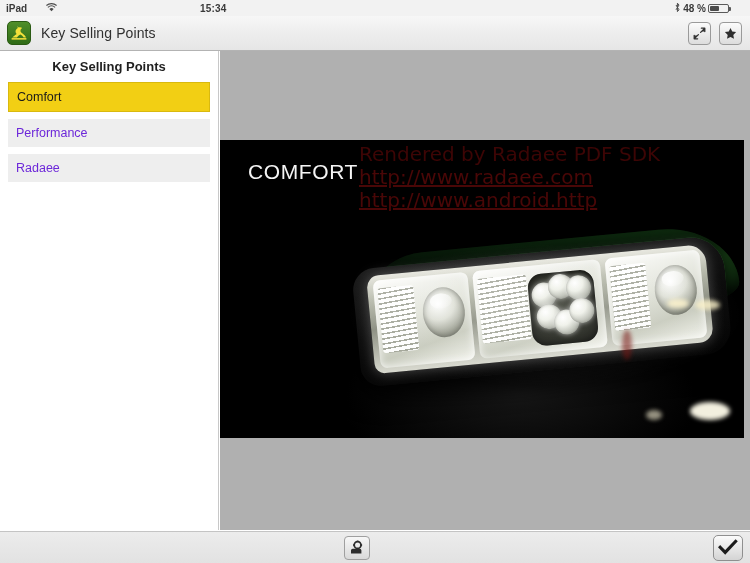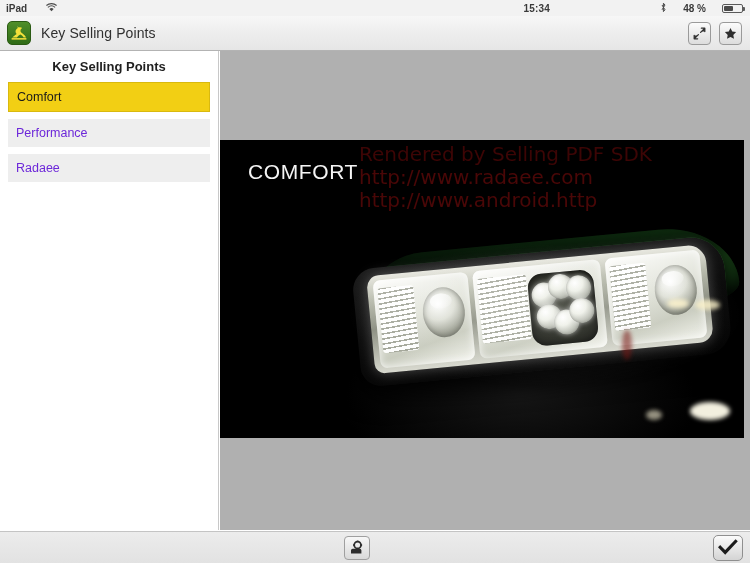--- a/index.html
+++ b/index.html
@@ -31,28 +31,28 @@
     color: #3a3a3a;
     font-weight: bold;
   }
   .sb-left {
     display: flex; align-items: center; gap: 19px;
     padding-left: 6px;
     width: 200px;
   }
   .sb-center {
     flex: 1;
-    text-align: right;
+    text-align: left;
     letter-spacing: 0.2px;
   }
   .sb-right {
     display: flex; align-items: center; justify-content: flex-end;
-    gap: 16px;
+    gap: 2px;
     width: 200px;
-    padding-right: 7px;
+    padding-right: 21px;
   }
   .wifi-icon { display:block; }
   .bt-icon { display:block; }
   .battery {
     position: relative;
     width: 21px; height: 9px;
     border: 1px solid #5a5a5a;
     border-radius: 2px;
     background: #f2f2f2;
   }
@@ -179,20 +179,21 @@
     position: absolute;
     left: 139px; top: 3px;
     font-size: 20px;
     line-height: 23px;
     color: #3d0505;
     font-family: "DejaVu Sans", sans-serif;
     white-space: nowrap;
   }
   #watermark .wm-link {
     color: #4a0707;
+    text-decoration: underline;
     display: block;
   }
   #watermark .wm-line { display: block; }
 
   
   #photo {
     position: absolute;
     left: 0; top: 0;
     width: 524px; height: 298px;
     background:
@@ -451,21 +452,21 @@
         <span class="bokeh b1"></span>
         <span class="bokeh b2"></span>
         <span class="bokeh b3"></span>
         <span class="bokeh b4"></span>
         <span class="bokeh b5"></span>
       </div>
 
       <div id="slide-title">COMFORT</div>
 
       <div id="watermark">
-        <span class="wm-line">Rendered by Selling PDF SDK</span>
+        <span class="wm-line">Rendered by Radaee PDF SDK</span>
         <span class="wm-link">http://www.radaee.com</span>
         <span class="wm-link">http://www.android.http</span>
       </div>
 
     </div>
   </div>
 
   <div id="toolbar">
     <div class="tb-spacer"></div>
     <div class="tb-btn" id="tb-present">

